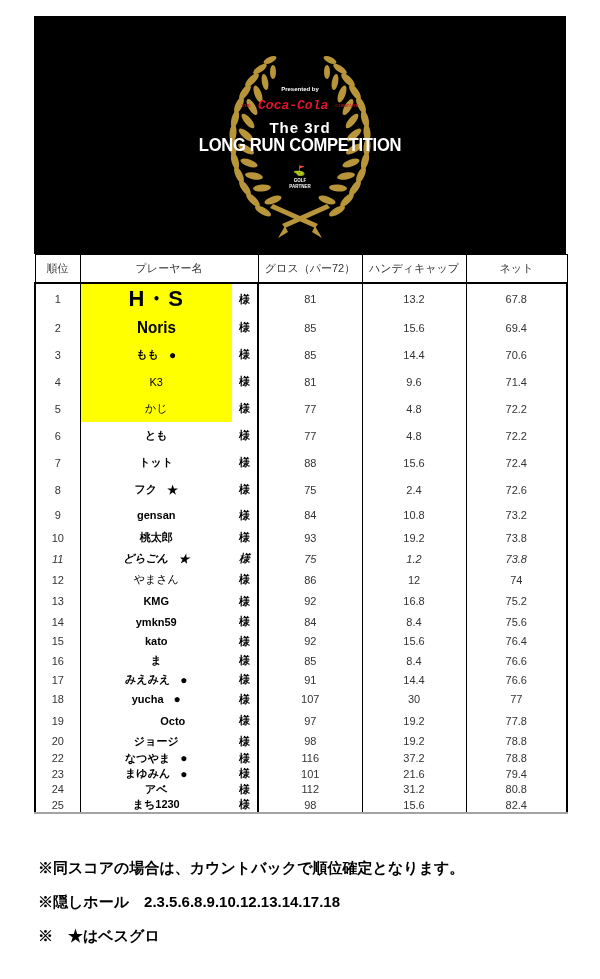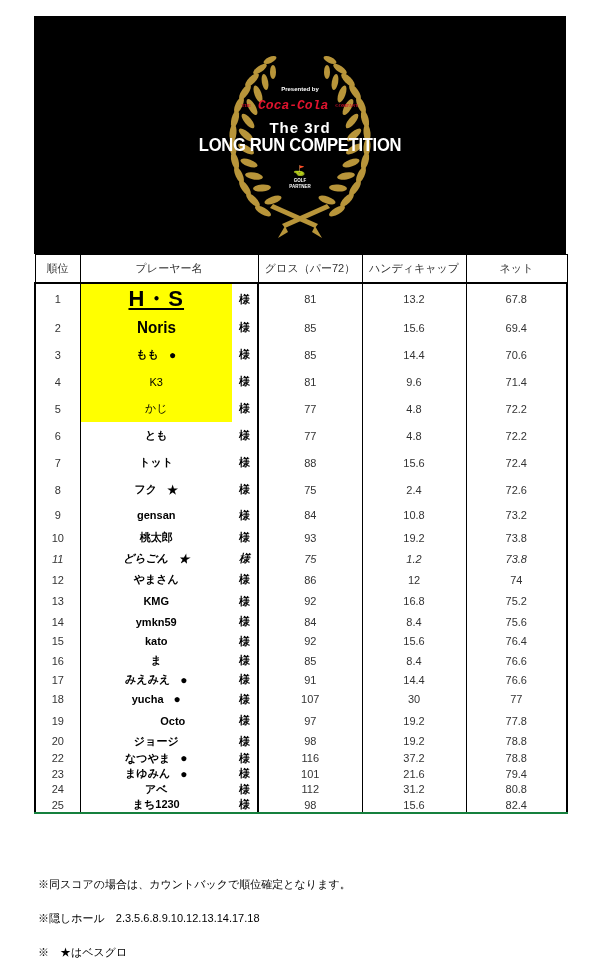--- a/index.html
+++ b/index.html
@@ -16,30 +16,30 @@
   .comp { position:absolute; top:119px; width:100%; text-align:center; color:#fff; font-weight:bold; font-size:18px; font-family:"Liberation Sans", sans-serif; transform:scaleX(0.92); letter-spacing:-0.3px; white-space:nowrap; }
   .partner-icon { position:absolute; top:149px; left:50%; transform:translateX(-50%); color:#fff; font-size:10px; }
   .partner { position:absolute; top:162px; width:100%; text-align:center; color:#fff; font-size:4.5px; font-weight:bold; line-height:6px; font-family:"Liberation Sans", sans-serif; }
 
   table.results { position:absolute; left:34px; top:254px; width:532px; border-collapse:collapse; table-layout:fixed; font-family:"Liberation Sans", sans-serif; }
   table.results th, table.results td { padding:0; text-align:center; vertical-align:middle; }
   table.results th { font-weight:normal; font-size:11px; color:#333; height:27px; border:1px solid #000; border-bottom:2px solid #000; }
   table.results td { font-size:11px; color:#333; border-left:1px solid #000; border-right:1px solid #000; }
   table.results tr td:first-child { border-left:2px solid #000; }
   table.results tr td:last-child { border-right:2px solid #000; }
-  table.results tr:last-child td { border-bottom:2px solid #15803d; }
+  table.results tr:last-child td { border-bottom:2px solid #a3a3a3; }
   td.name-cell { border-right:none !important; padding:0; }
   td.sama-cell { border-left:none !important; border-right:2px solid #000 !important; font-weight:bold; color:#000 !important; font-size:11px; }
   .name-wrap { display:flex; align-items:center; justify-content:center; height:100%; color:#000; font-weight:bold; }
   .hl { background:#ffff00; }
   .mark { margin-left:10px; font-size:12px; }
   .name-big { font-size:22px; font-family:"Liberation Sans", sans-serif; font-weight:bold; letter-spacing:1px; }
   .name-med { font-size:16px; font-family:"Liberation Sans", sans-serif; font-weight:bold; transform:scaleX(0.95); }
   .name-sm { font-size:11px; font-weight:normal; }
-  .notes { position:absolute; left:38px; top:860px; font-family:"Liberation Sans", sans-serif; font-size:11px; font-weight:normal; color:#000;margin-top:16px; }
+  .notes { position:absolute; left:38px; top:860px; font-family:"Liberation Sans", sans-serif; font-size:15px; font-weight:bold; color:#000; }
   .notes div { height:34px; line-height:16px; }
 </style>
 </head>
 <body>
 
 <div class="banner">
   <div class="logo">
     <svg width="260" height="238" viewBox="0 0 260 238">
       <g fill="#b8953a">
 
@@ -109,21 +109,21 @@
       <th>グロス（パー72）</th>
       <th>ハンディキャップ</th>
       <th>ネット</th>
     </tr>
   </thead>
   <tbody id="tbody">
       <tr style="height: 27px;">
         <td>1</td>
         <td class="name-cell hl">
           <div class="name-wrap">
-            <span class="name-big" style="font-weight:bold;text-decoration:underline;">H・S</span>
+            <span class="name-big" style="font-weight:bold;">H・S</span>
           </div>
         </td>
         <td class="sama-cell">様</td>
         <td>81</td>
         <td>13.2</td>
         <td>67.8</td>
       </tr>
       <tr style="height: 27px;">
         <td>2</td>
         <td class="name-cell hl">
@@ -244,21 +244,21 @@
         </td>
         <td class="sama-cell">様</td>
         <td>75</td>
         <td>1.2</td>
         <td>73.8</td>
       </tr>
       <tr style="height: 21px;">
         <td>12</td>
         <td class="name-cell ">
           <div class="name-wrap">
-            <span class="name-sm" style="font-weight:bold;font-size:11px;">やまさん</span>
+            <span class="name-sm" style="font-weight:normal;font-size:11px;">やまさん</span>
           </div>
         </td>
         <td class="sama-cell">様</td>
         <td>86</td>
         <td>12</td>
         <td>74</td>
       </tr>
       <tr style="height: 22px;">
         <td>13</td>
         <td class="name-cell ">

